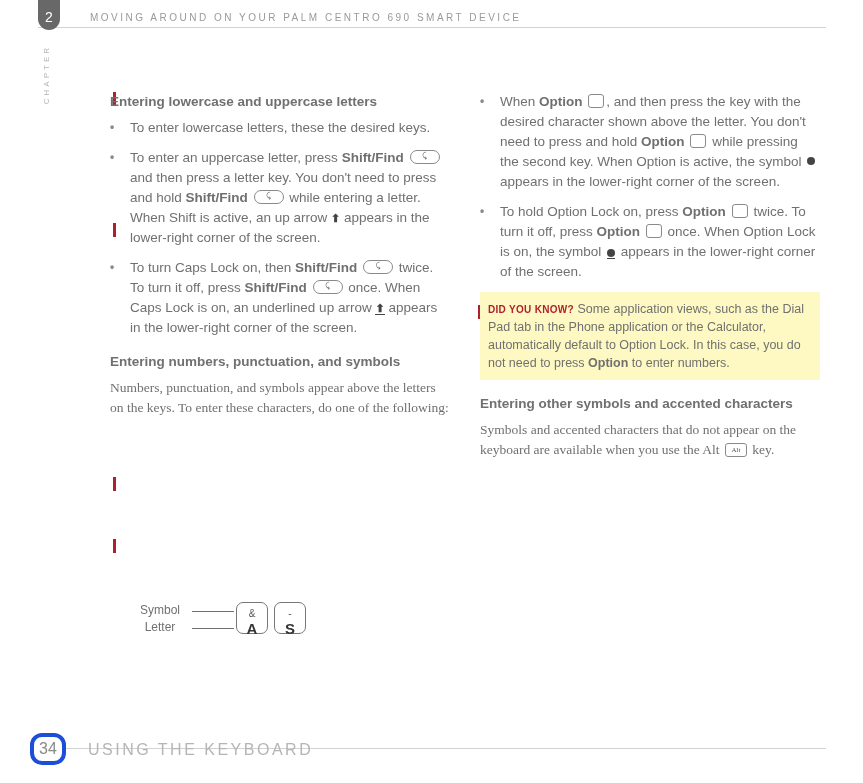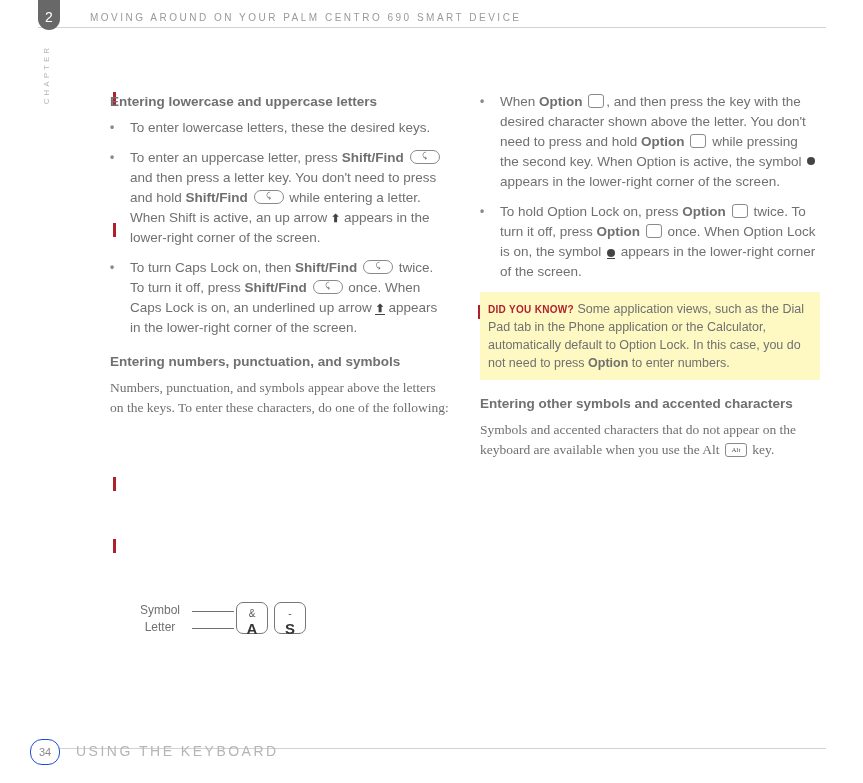--- a/index.html
+++ b/index.html
@@ -261,34 +261,34 @@
     width: 788px;
     height: 1px;
     background: #d2d2d2;
   }
   .page-num-badge {
     position: absolute;
     bottom: 18px;
     left: 30px;
     width: 28px;
     height: 24px;
-    border: 1px solid #1d4ed8;
+    border: 4px solid #1d4ed8;
     border-radius: 12px;
     display: flex;
     align-items: center;
     justify-content: center;
-    font-size: 11px;
+    font-size: 16px;
     color: #8a8a8a;
     background: #fff;
   }
   .running-footer {
     position: absolute;
     bottom: 24px;
-    left: 76px;
-    font-size: 14px;
+    left: 88px;
+    font-size: 16px;
     letter-spacing: 2.5px;
     color: #b5b5b5;
   }
 </style>
 </head>
 <body>
 <div class="page">
 
 <div class="top-rule"></div>
 <div class="chapter-badge">2</div>

